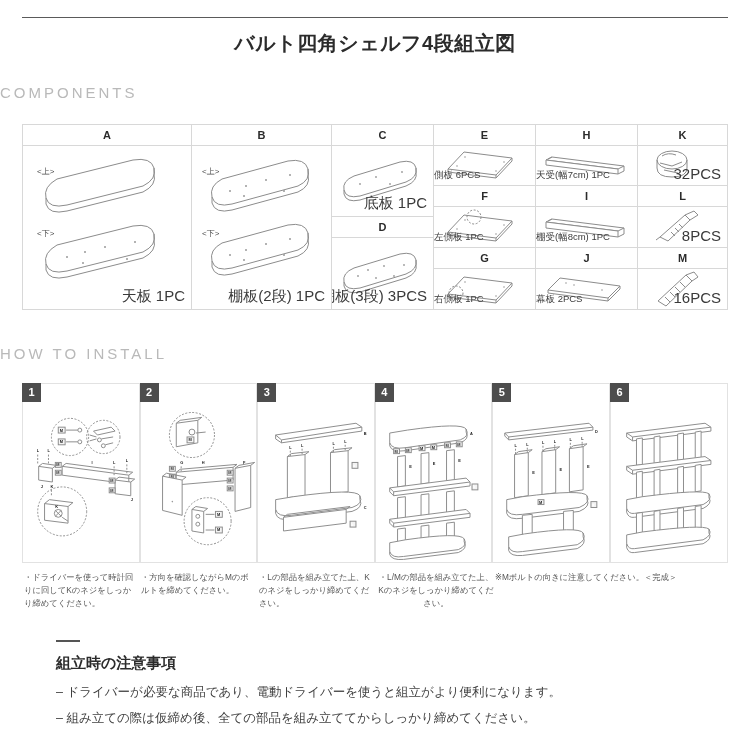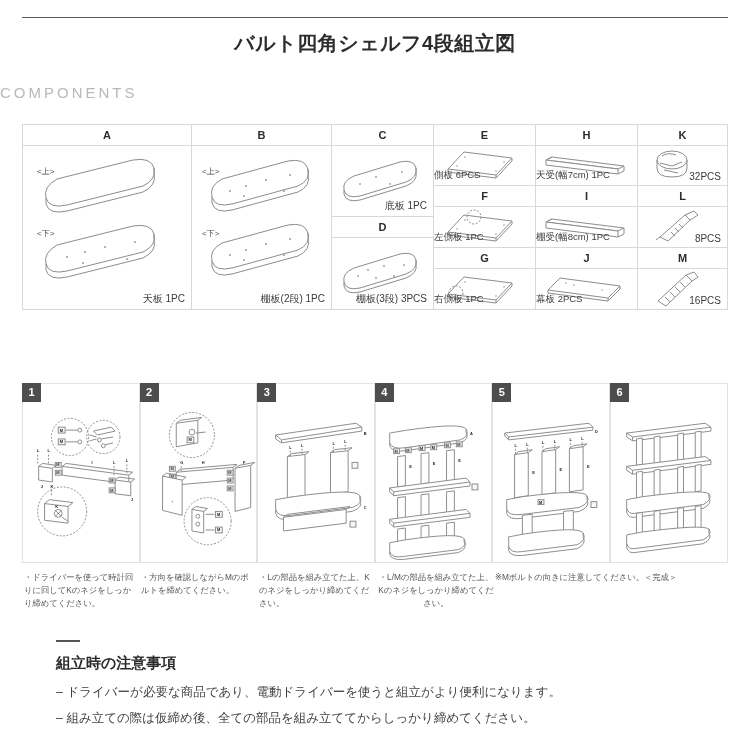--- a/index.html
+++ b/index.html
@@ -46,21 +46,21 @@
   .cell{display:flex;flex-direction:column;border-bottom:1px solid #d8d8d8;box-sizing:border-box;position:relative;}
   .cell:last-child{border-bottom:none;}
   .hdr{
     height:21px;line-height:21px;text-align:center;
     font-size:11px;font-weight:bold;color:#2b2b2b;
     border-bottom:1px solid #d8d8d8;box-sizing:border-box;flex:none;
   }
   .body{flex:1;position:relative;overflow:hidden;}
   .cap{
     position:absolute;right:6px;bottom:3px;
-    font-size:10px;color:#3a3a3a;white-space:nowrap;
+    font-size:15px;color:#3a3a3a;white-space:nowrap;
   }
   .cap-ctr{position:absolute;left:0;right:0;bottom:3px;text-align:left;font-size:9.5px;color:#3a3a3a;white-space:nowrap;}
   .updn{position:absolute;font-size:8px;color:#4a4a4a;}
 
   svg{display:block;}
   .ln{fill:#ffffff;stroke:#8c8c8c;stroke-width:1;}
   .ln2{fill:#f4f4f4;stroke:#8c8c8c;stroke-width:1;}
   .lnn{fill:none;stroke:#8c8c8c;stroke-width:1;}
   .dot{fill:#9a9a9a;}
 
@@ -319,20 +319,21 @@
             <path class="lnn" d="M48 6 L56 3 L60 8 L54 12"></path>
             <path class="lnn" d="M27 28 L32 33 M32 23 L37 28 M37 18 L42 23 M42 13 L47 18"></path>
           </svg>
           <div class="cap">16PCS</div>
         </div>
       </div>
     </div>
 
   </div>
 
+  <div class="section-title" id="howto-title">HOW TO INSTALL</div>
 
   <div class="steps">
 
     <div class="step">
       <div class="badge">1</div>
       <svg class="stepart" viewBox="0 0 118 158">
         <g font-size="4" font-weight="bold" fill="#222" font-family="Liberation Sans, sans-serif">
           <circle class="lnn" cx="48" cy="32" r="19" stroke-dasharray="2,1.6"></circle>
           <circle class="lnn" cx="82" cy="32" r="17" stroke-dasharray="2,1.6"></circle>
           <path class="lnn" d="M68 30 L75 32 M68 36 L75 34"></path>

